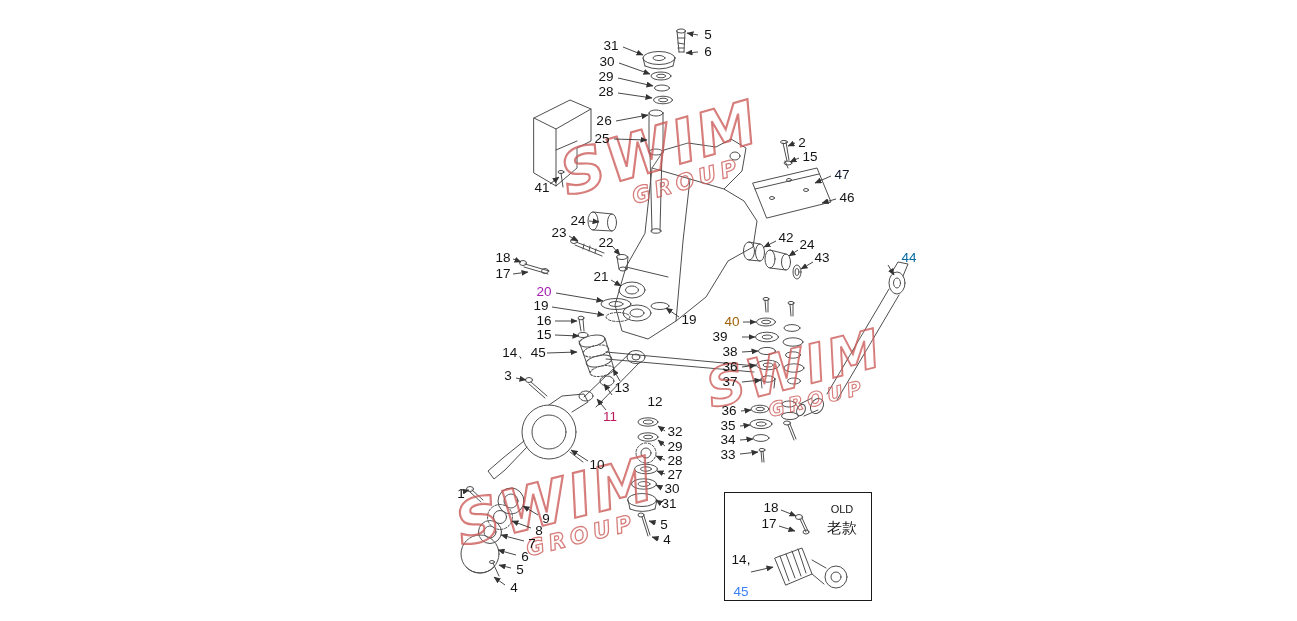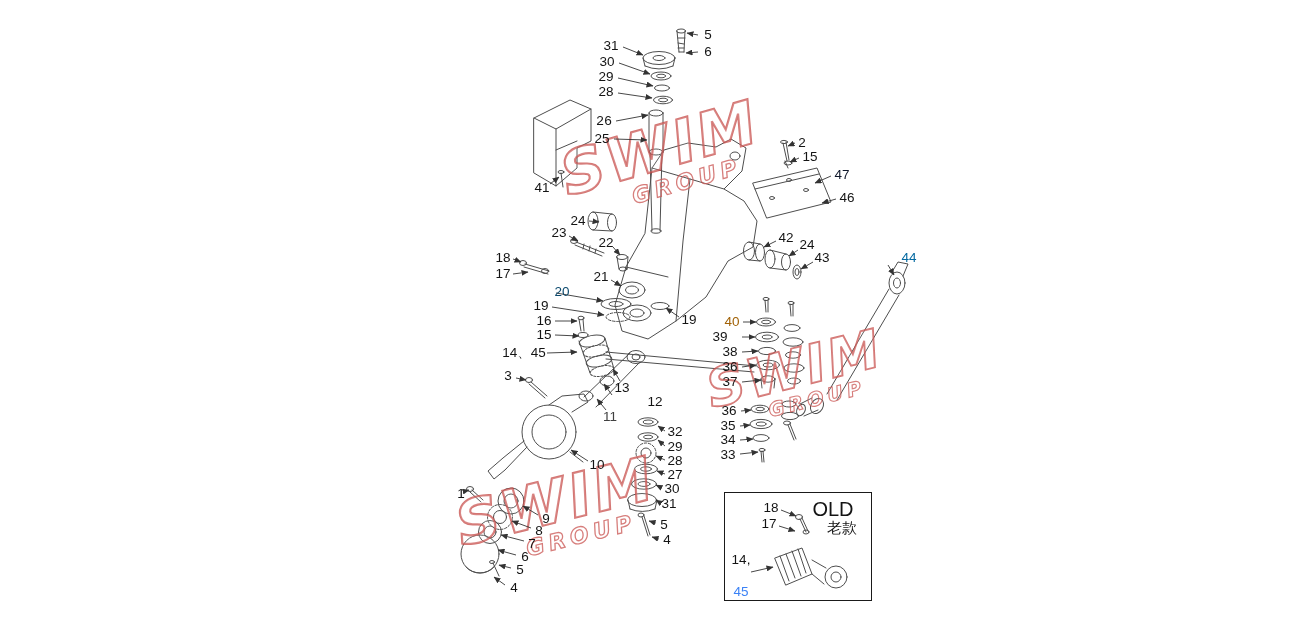--- a/index.html
+++ b/index.html
@@ -60,21 +60,21 @@
     width: 148px; height: 109px;
     border: 1.5px solid #1a1a1a;
     background: transparent;
   }
   .inset-title, .inset-subtitle {
     position: absolute;
     transform: translate(-50%, -50%);
     color: #141414;
     white-space: nowrap;
   }
-  .inset-title { left: 108px; top: 16px; font-size: 20px; }
+  .inset-title { left: 117px; top: 16px; font-size: 11px; }
   .inset-subtitle { left: 117px; top: 35px; font-size: 15px; }
 </style>
 </head>
 <body>
 
 <div id="stage">
 
   <svg id="art" viewBox="0 0 1297 621">
     <g stroke="#4e4e4e" stroke-width="1" fill="none" stroke-linejoin="round" stroke-linecap="round">
 
@@ -415,35 +415,35 @@
       <div class="callout" style="left: 810px; top: 157px; color: rgb(20, 20, 20);">15</div>
       <div class="callout" style="left: 842px; top: 175px; color: #0f172a;">47</div>
       <div class="callout" style="left: 847px; top: 198px; color: rgb(20, 20, 20);">46</div>
       <div class="callout" style="left: 542px; top: 188px; color: rgb(20, 20, 20);">41</div>
       <div class="callout" style="left: 578px; top: 221px; color: rgb(20, 20, 20);">24</div>
       <div class="callout" style="left: 559px; top: 233px; color: rgb(20, 20, 20);">23</div>
       <div class="callout" style="left: 606px; top: 243px; color: rgb(20, 20, 20);">22</div>
       <div class="callout" style="left: 503px; top: 258px; color: rgb(20, 20, 20);">18</div>
       <div class="callout" style="left: 503px; top: 274px; color: rgb(20, 20, 20);">17</div>
       <div class="callout" style="left: 601px; top: 277px; color: rgb(20, 20, 20);">21</div>
-      <div class="callout" style="left: 544px; top: 292px; color: #0c4a6e; margin-left: 18px;">20</div>
+      <div class="callout" style="left: 544px; top: 292px; color: #a21caf;">20</div>
       <div class="callout" style="left: 541px; top: 306px; color: rgb(20, 20, 20);">19</div>
       <div class="callout" style="left: 689px; top: 320px; color: rgb(20, 20, 20);">19</div>
       <div class="callout" style="left: 544px; top: 321px; color: rgb(20, 20, 20);">16</div>
       <div class="callout" style="left: 544px; top: 335px; color: rgb(20, 20, 20);">15</div>
       <div class="callout" style="left: 732px; top: 322px; color: #a16207;">40</div>
       <div class="callout" style="left: 720px; top: 337px; color: rgb(20, 20, 20);">39</div>
       <div class="callout" style="left: 730px; top: 352px; color: rgb(20, 20, 20);">38</div>
       <div class="callout" style="left: 730px; top: 367px; color: rgb(20, 20, 20);">36</div>
       <div class="callout" style="left: 730px; top: 382px; color: rgb(20, 20, 20);">37</div>
       <div class="callout" style="left: 524px; top: 353px; color: rgb(20, 20, 20);">14、45</div>
       <div class="callout" style="left: 508px; top: 376px; color: rgb(20, 20, 20);">3</div>
       <div class="callout" style="left: 622px; top: 388px; color: rgb(20, 20, 20);">13</div>
       <div class="callout" style="left: 615px; top: 402px; color: rgb(20, 20, 20); margin-left: 40px;">12</div>
-      <div class="callout" style="left: 610px; top: 417px; color: #404040;">11</div>
+      <div class="callout" style="left: 610px; top: 417px; color: #be185d;">11</div>
       <div class="callout" style="left: 729px; top: 411px; color: rgb(20, 20, 20);">36</div>
       <div class="callout" style="left: 728px; top: 426px; color: rgb(20, 20, 20);">35</div>
       <div class="callout" style="left: 728px; top: 440px; color: rgb(20, 20, 20);">34</div>
       <div class="callout" style="left: 728px; top: 455px; color: rgb(20, 20, 20);">33</div>
       <div class="callout" style="left: 675px; top: 432px; color: rgb(20, 20, 20);">32</div>
       <div class="callout" style="left: 675px; top: 447px; color: rgb(20, 20, 20);">29</div>
       <div class="callout" style="left: 675px; top: 461px; color: rgb(20, 20, 20);">28</div>
       <div class="callout" style="left: 675px; top: 475px; color: rgb(20, 20, 20);">27</div>
       <div class="callout" style="left: 672px; top: 489px; color: rgb(20, 20, 20);">30</div>
       <div class="callout" style="left: 669px; top: 504px; color: rgb(20, 20, 20);">31</div>

